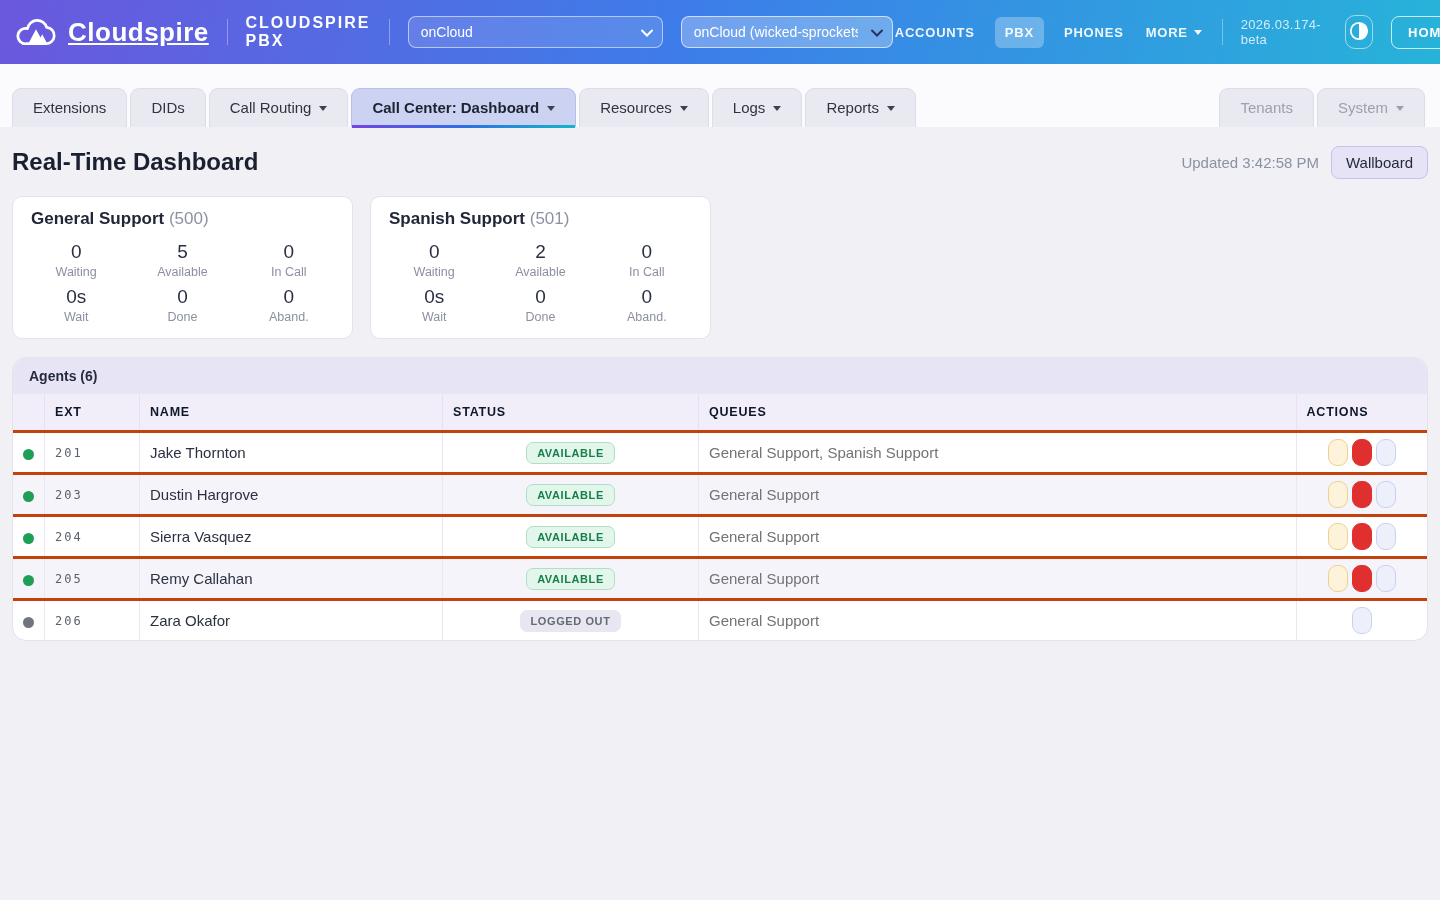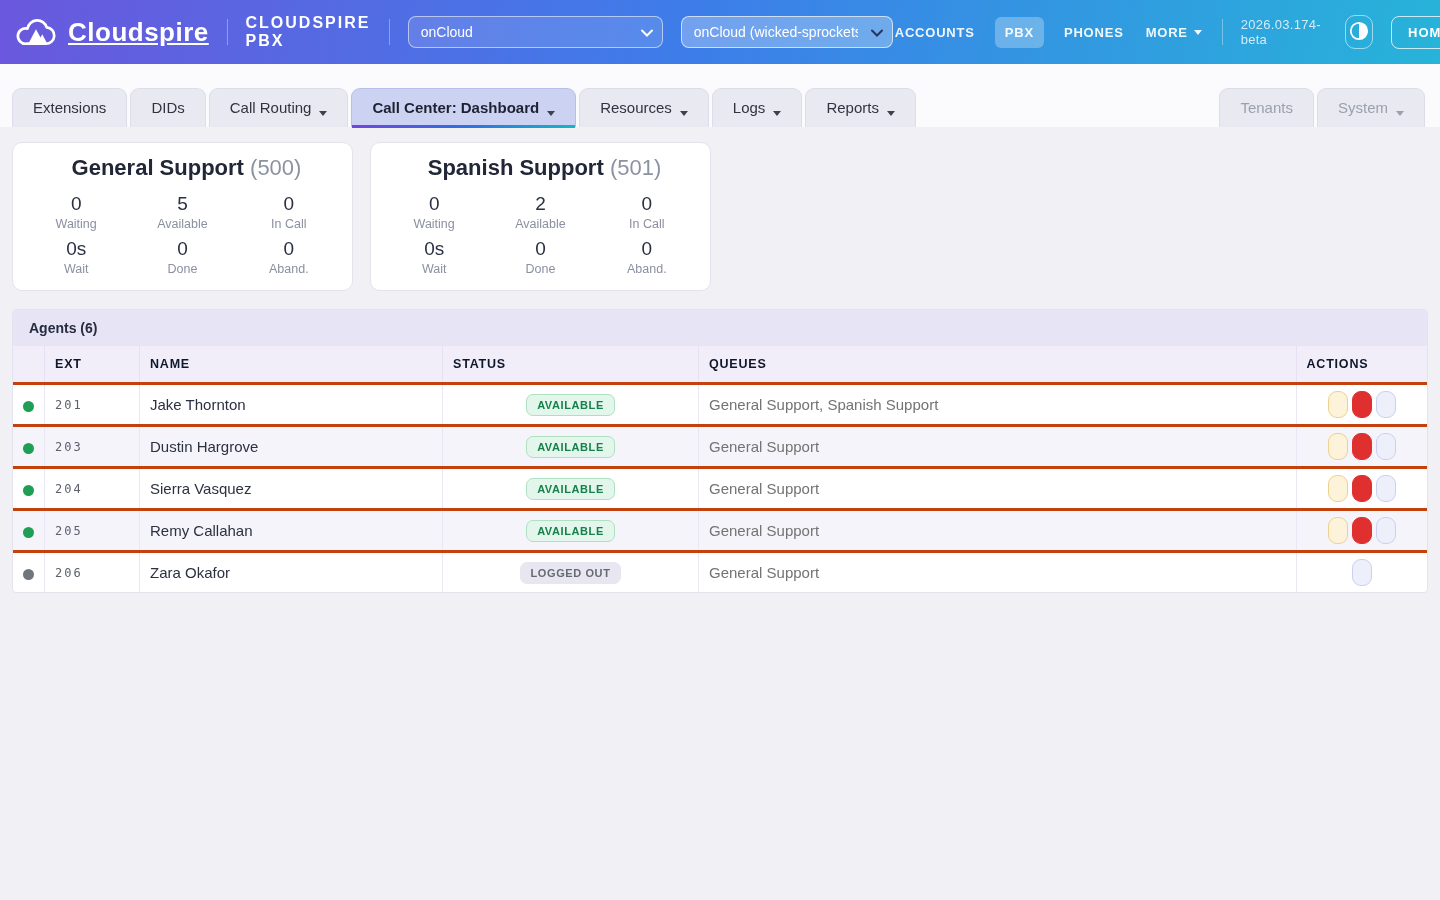--- a/index.html
+++ b/index.html
@@ -36,21 +36,21 @@
   .icon-btn{ width:34px; height:34px; border:1px solid rgba(255,255,255,.55); border-radius:10px;
     background:transparent; display:flex; align-items:center; justify-content:center; cursor:pointer; }
   .home-btn{ border:1px solid rgba(255,255,255,.75); border-radius:8px; background:transparent;
     color:#fff; font-size:13px; font-weight:bold; letter-spacing:1px; padding:8px 16px; cursor:pointer;
     font-family:"Liberation Sans",sans-serif; }
 
   
   .tabbar{ background:#fbfbfd; height:63px; display:flex; align-items:flex-end; padding:0 12px; }
   .tab{ background:var(--tab-bg,#e9e9f1); border:1px solid #dddde9; border-bottom:none;
     border-radius:9px 9px 0 0; padding:10px 20px 11px; margin-right:3px; font-size:15px;
-    color:#30343f; cursor:pointer; display:flex; align-items:flex-end; gap:8px; position:relative;
+    color:#30343f; cursor:pointer; display:flex; align-items:center; gap:8px; position:relative;
     font-family:"Liberation Sans",sans-serif; }
   .tab .caret{ border-top-color:#3c4150; margin-top:2px; }
   .tab.active{ background:var(--tab-active-bg,#ccd2f1); border-color:#b8bfe8; font-weight:bold; color:#1d2232; }
   .tab.active::after{ content:""; position:absolute; left:0; right:0; bottom:-1px; height:3px;
     background:linear-gradient(90deg,#7145e0,#2f6fe4,#16b5c8); }
   .tab.muted{ color:#9ba1ac; }
   .tab.muted .caret{ border-top-color:#9ba1ac; }
   .tab-spacer{ flex:1; }
 
   
@@ -59,28 +59,28 @@
   .page-title{ font-size:24px; font-weight:bold; color:#1b2030; }
   .head-right{ margin-left:auto; display:flex; align-items:center; gap:12px; }
   .updated{ font-size:15px; color:#8b92a2; }
   .wallboard-btn{ background:#e6e3f7; border:1px solid #c7c2eb; border-radius:8px; color:#262b3b;
     font-size:15px; padding:7px 14px; cursor:pointer; font-family:"Liberation Sans",sans-serif; }
 
   
   .qrow{ display:flex; gap:17px; margin-top:15px; }
   .qcard{ width:341px; background:#fff; border:1px solid #e4e2ed; border-radius:10px;
     padding:12px 10px 14px; }
-  .qtitle{ padding-left:8px; font-size:22px; font-weight:bold; color:#222738;text-align:center; }
+  .qtitle{ padding-left:8px; font-size:17px; font-weight:bold; color:#222738; }
   .qnum{ color:#8b92a2; font-weight:normal; }
   .qgrid{ display:grid; grid-template-columns:1fr 1fr 1fr; row-gap:7px; margin-top:12px; text-align:center; }
   .qval{ font-size:19px; color:#2a3042; }
   .qlab{ font-size:12.5px; color:#8b90a1; margin-top:2px; }
 
   
-  .agents-card{ margin-top:18px; background:#fff; border:1px solid #e4e2ed; border-radius:4px; overflow:hidden; }
+  .agents-card{ margin-top:18px; background:#fff; border:1px solid #e4e2ed; border-radius:14px; overflow:hidden; }
   .agents-head{ background:var(--panel-head-bg,#e7e4f6); padding:10px 16px; font-size:14px;
     font-weight:bold; color:#262b3f; }
   table{ width:100%; border-collapse:collapse; }
   thead th{ background:#f1eefa; font-size:12.5px; font-weight:bold; letter-spacing:.8px;
     color:#0f172a; text-align:left; padding:11px 10px; border-left:1px solid #e5e1f2;
     border-bottom:1px solid #e0dcf0; }
   thead th:first-child{ border-left:none; }
   tbody td{ padding:6px 10px; border-left:1px solid #eae7f5; border-top:3px solid #c2410c;
     font-size:15px; color:#2c3140; height:33px;margin-top:7px; }
   tbody td:first-child{ border-left:none; }
@@ -194,20 +194,27 @@
     <button class="tab muted">
       <span>Tenants</span>
     </button>
     <button class="tab muted">
       <span>System</span>
       <span class="caret"></span>
     </button>
   </div>
 
 <div class="content">
+  <div class="page-head">
+    <span class="page-title">Real-Time Dashboard</span>
+    <div class="head-right">
+      <span class="updated">Updated 3:42:58 PM</span>
+      <button class="wallboard-btn">Wallboard</button>
+    </div>
+  </div>
 
   <div class="qrow" id="qrow">
       <div class="qcard">
         <div class="qtitle">General Support <span class="qnum">(500)</span></div>
         <div class="qgrid">
           <div>
             <div class="qval">0</div>
             <div class="qlab">Waiting</div>
           </div>
           <div>

